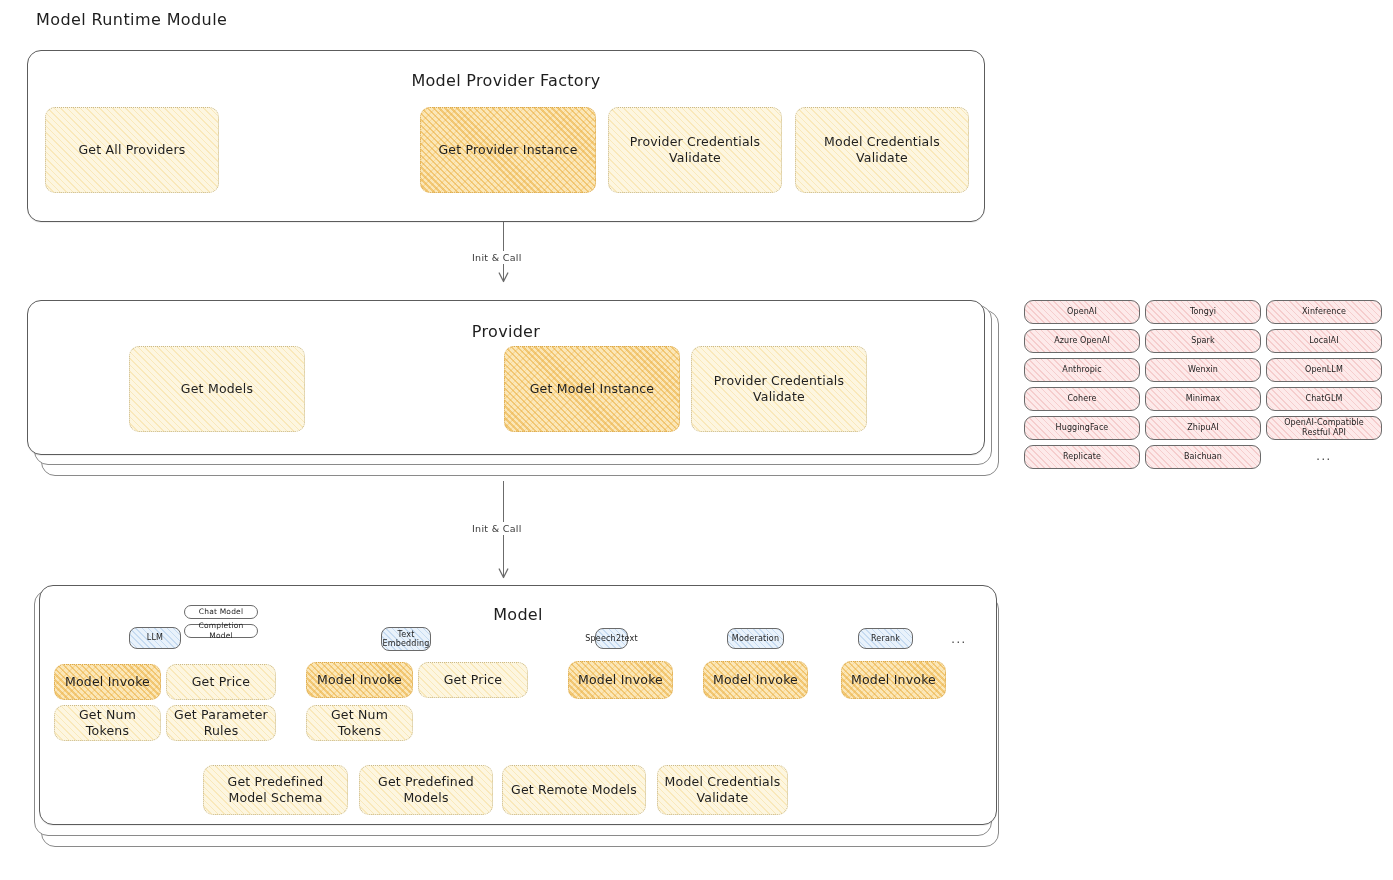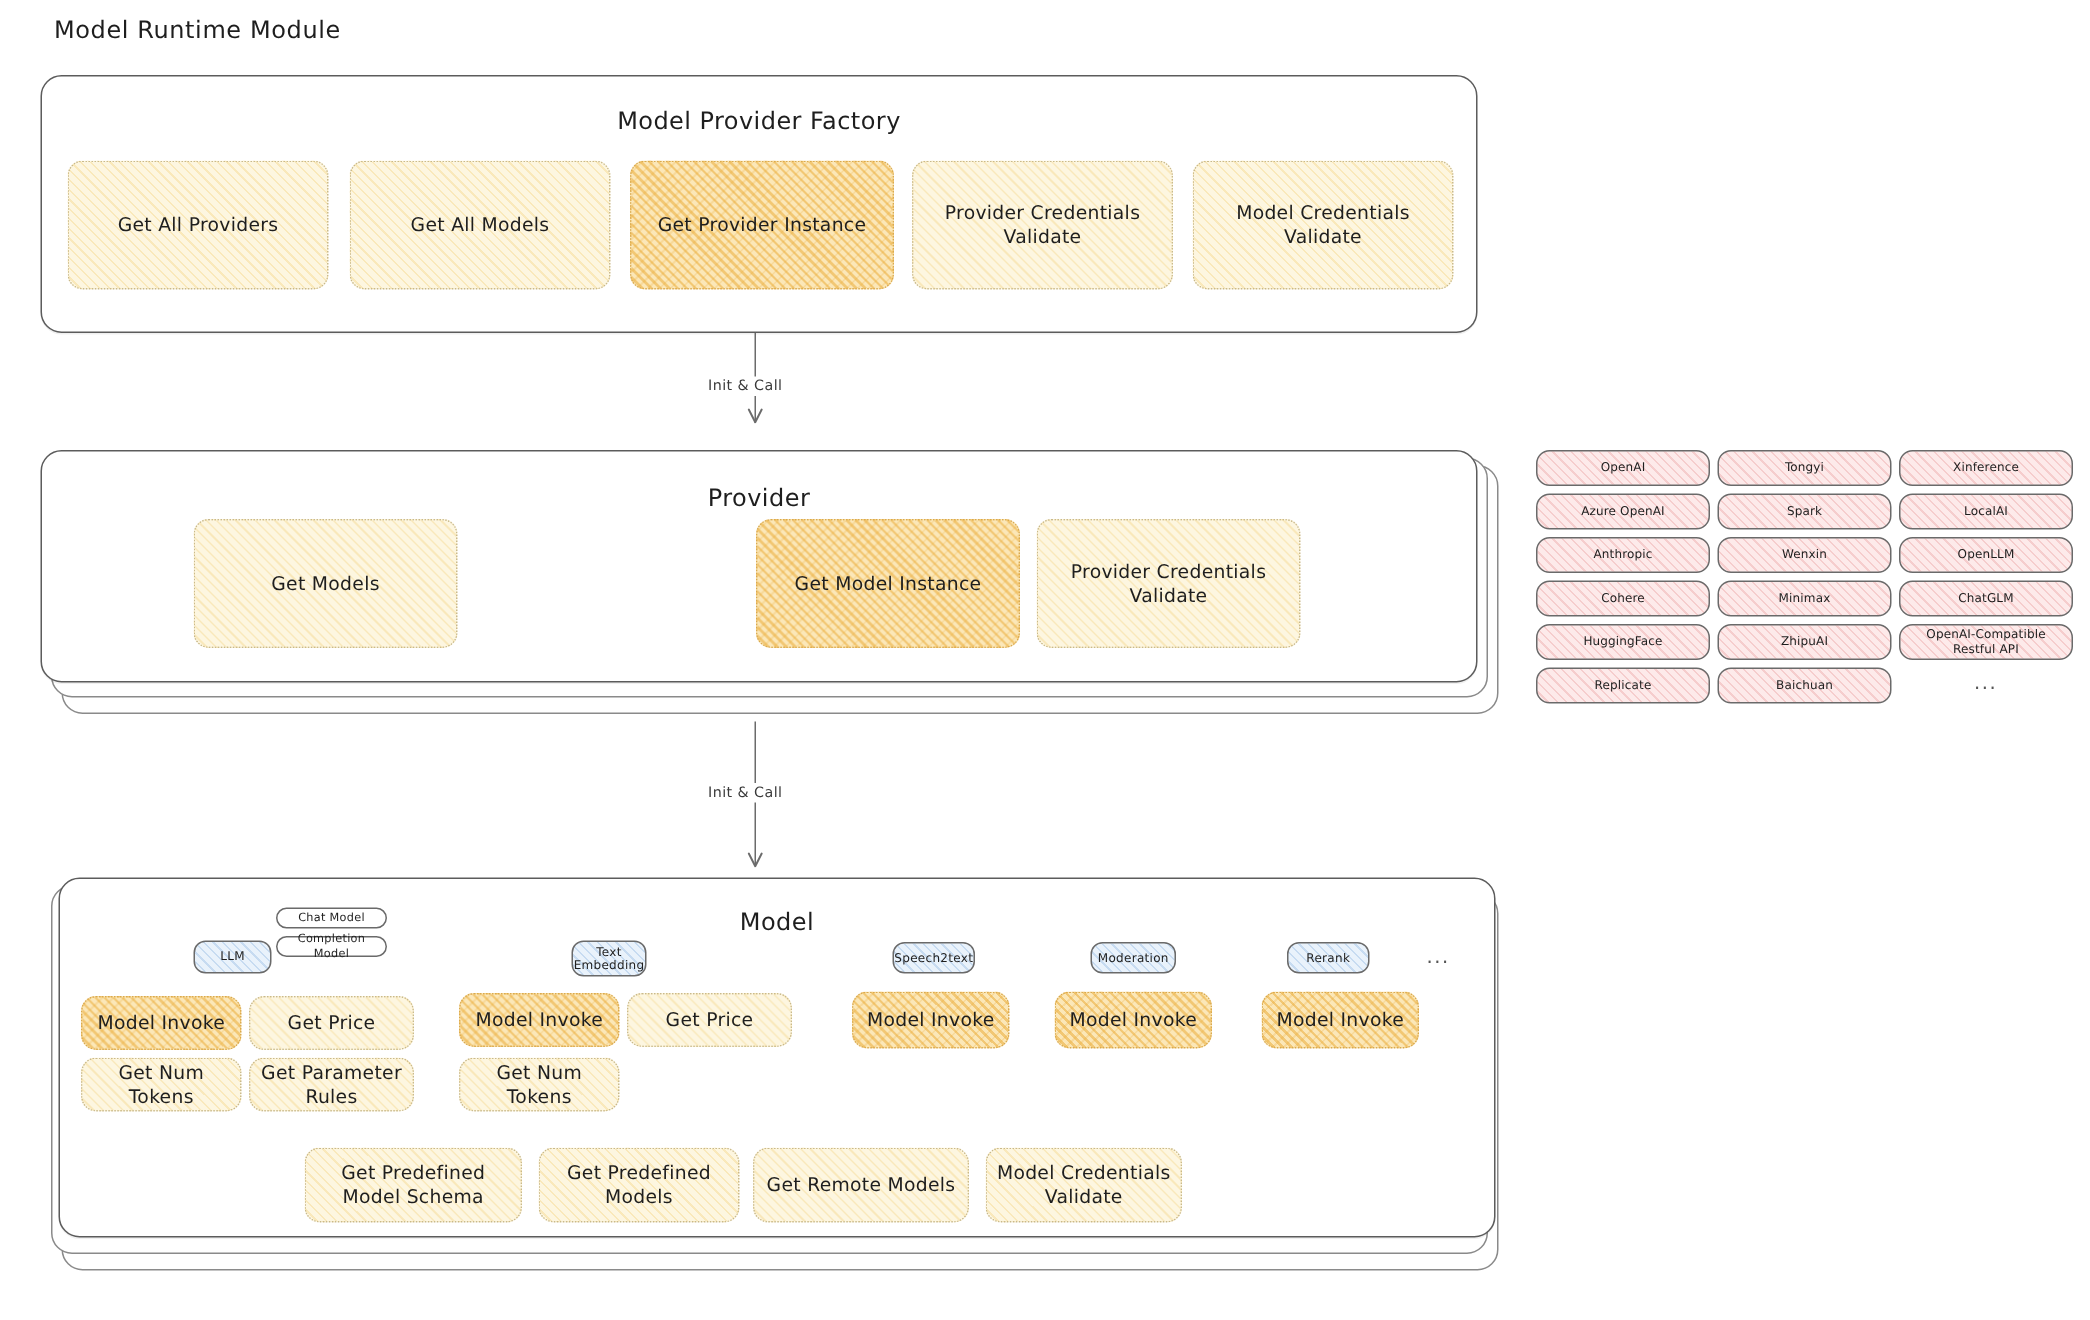--- a/index.html
+++ b/index.html
@@ -157,21 +157,20 @@
 <body>
 
 <div id="canvas">
 
   <div class="page-title">Model Runtime Module</div>
 
   <div class="container" style="left:27px; top:50px; width:958px; height:172px;">
     <div class="container-title" style="top:20px;">Model Provider Factory</div>
   </div>
   <div class="node yellow" style="left:45px; top:107px; width:174px; height:86px;">Get All Providers</div>
-  <div class="node yellow" style="left:233px; top:107px; width:174px; height:86px;">Get All Models</div>
   <div class="node orange" style="left:420px; top:107px; width:176px; height:86px;">Get Provider Instance</div>
   <div class="node yellow" style="left:608px; top:107px; width:174px; height:86px;">Provider Credentials Validate</div>
   <div class="node yellow" style="left:795px; top:107px; width:174px; height:86px;">Model Credentials Validate</div>
 
   <div class="arrow-line" style="left:503px; top:222px; height:60px;"></div>
   <svg class="arrow-head" style="left:498px; top:272px;" viewBox="0 0 11 11">
     <path d="M1.2 1 L5.5 9.5 L9.8 1" fill="none" stroke="#6b6b6b" stroke-width="1.3" stroke-linecap="round" stroke-linejoin="round"></path>
   </svg>
   <div class="arrow-label" style="left:468px; top:251px;">Init &amp; Call</div>
 
@@ -226,21 +225,21 @@
   <div class="node orange" style="left:54px; top:664px; width:107px; height:36px; z-index:2;">Model Invoke</div>
   <div class="node yellow" style="left:166px; top:664px; width:110px; height:36px; z-index:2;">Get Price</div>
   <div class="node yellow" style="left:54px; top:705px; width:107px; height:36px; z-index:2;">Get Num Tokens</div>
   <div class="node yellow" style="left:166px; top:705px; width:110px; height:36px; z-index:2;">Get Parameter Rules</div>
 
   <div class="node blue" style="left:381px; top:627px; width:50px; height:24px; z-index:2;">Text Embedding</div>
   <div class="node orange" style="left:306px; top:662px; width:107px; height:36px; z-index:2;">Model Invoke</div>
   <div class="node yellow" style="left:418px; top:662px; width:110px; height:36px; z-index:2;">Get Price</div>
   <div class="node yellow" style="left:306px; top:705px; width:107px; height:36px; z-index:2;">Get Num Tokens</div>
 
-  <div class="node blue" style="left:595px; top:628px; width:55px; height:21px; z-index:2;">Speech2text</div>
+  <div class="node blue" style="left:595px; top:628px; width:33px; height:21px; z-index:2;">Speech2text</div>
   <div class="node orange" style="left:568px; top:661px; width:105px; height:38px; z-index:2;">Model Invoke</div>
 
   <div class="node blue" style="left:727px; top:628px; width:57px; height:21px; z-index:2;">Moderation</div>
   <div class="node orange" style="left:703px; top:661px; width:105px; height:38px; z-index:2;">Model Invoke</div>
 
   <div class="node blue" style="left:858px; top:628px; width:55px; height:21px; z-index:2;">Rerank</div>
   <div class="node orange" style="left:841px; top:661px; width:105px; height:38px; z-index:2;">Model Invoke</div>
 
   <div class="ellipsis" style="left:951px; top:631px; z-index:2;">...</div>
 

